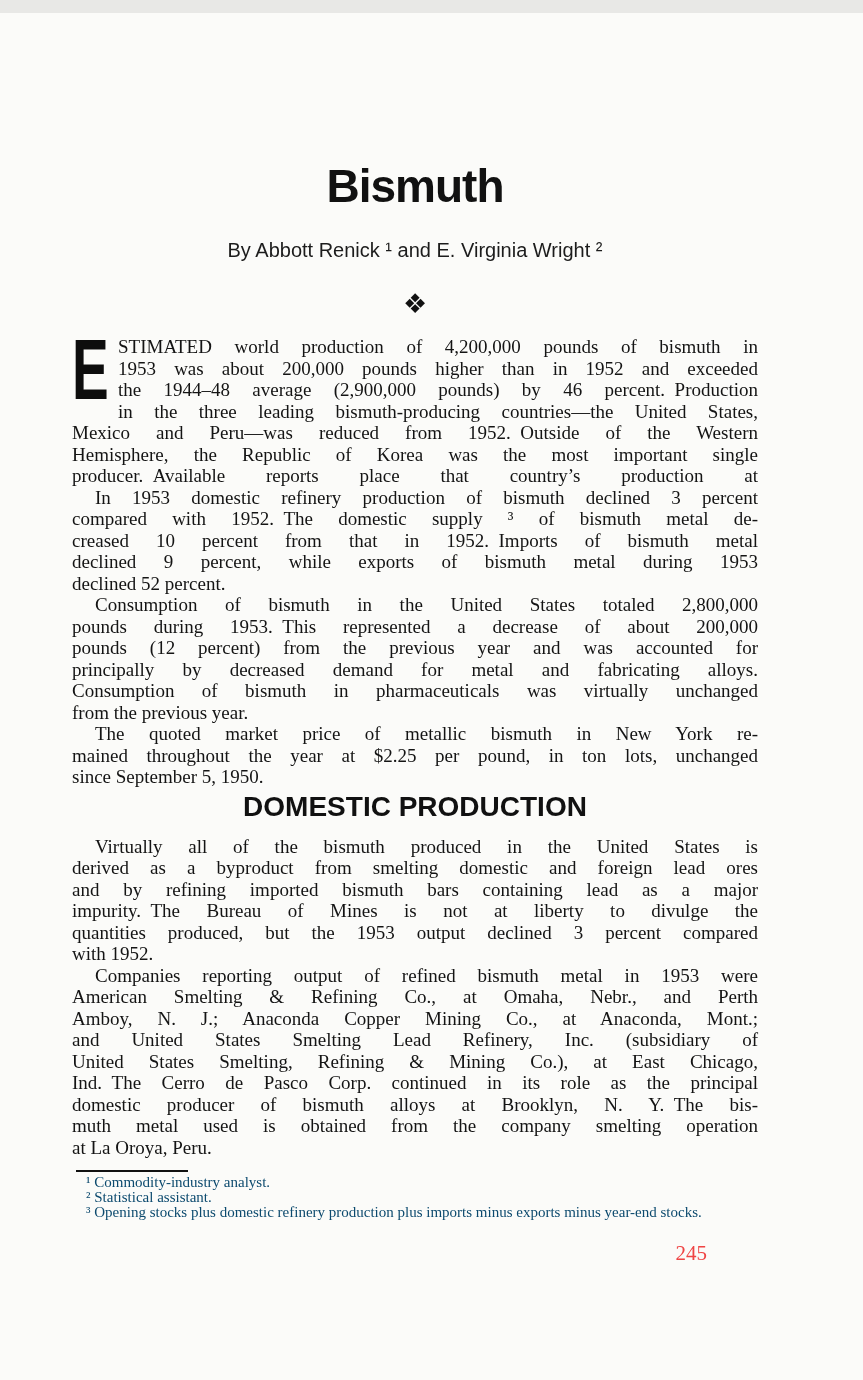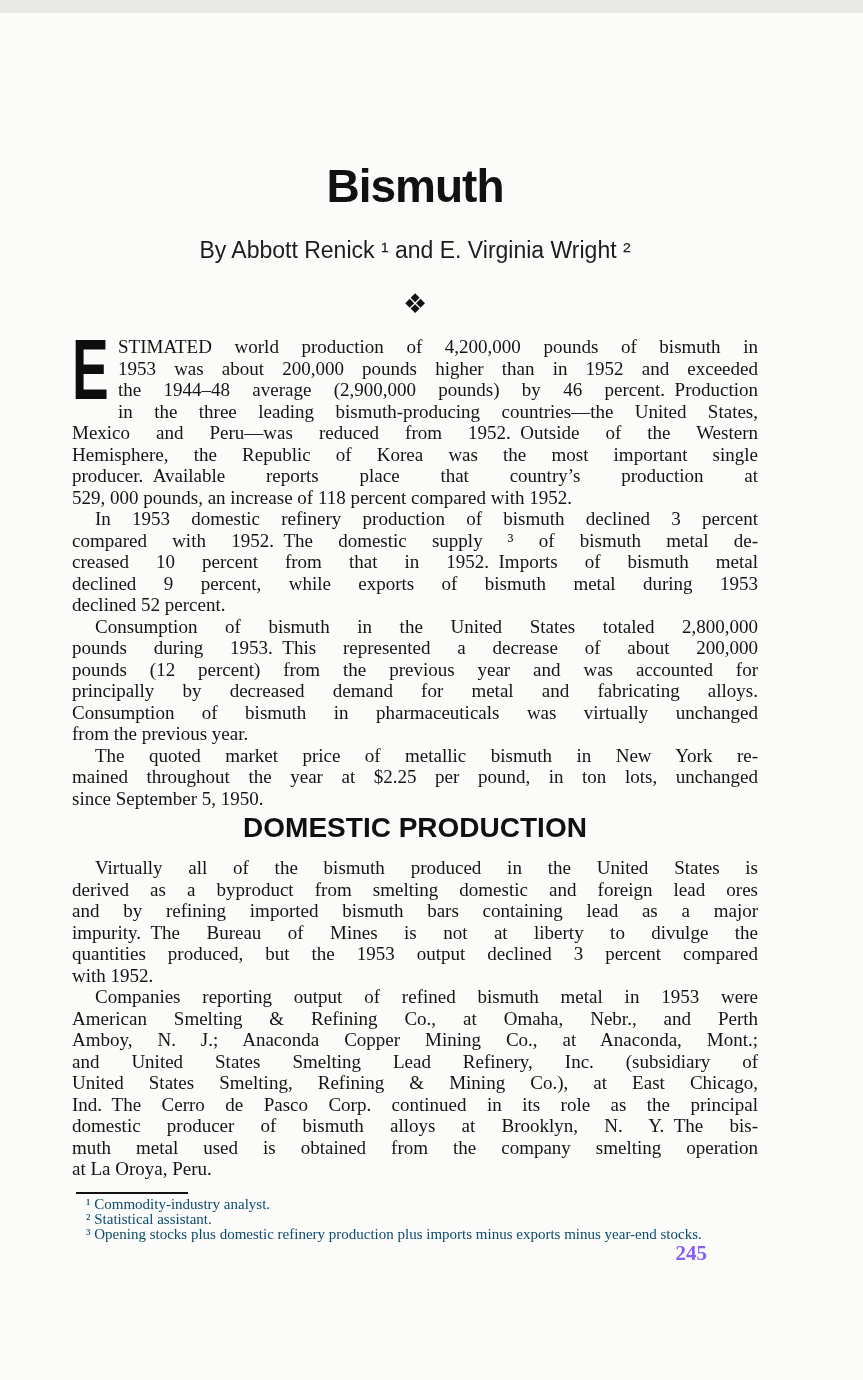--- a/index.html
+++ b/index.html
@@ -28,21 +28,21 @@
     font-weight: 700;
     font-size: 46px;
     line-height: 1;
     letter-spacing: -1px;
     color: #111;
   }
   .byline {
     margin-top: 30px;
     text-align: center;
     font-family: "Liberation Sans", sans-serif;
-    font-size: 23px;
+    font-size: 20px;
     line-height: 23px;
     color: #1c1c1c;
   }
   .ornament {
     margin-top: 28px;
     text-align: center;
     font-size: 27px;
     line-height: 28px;
     color: #111;
   }
@@ -97,22 +97,22 @@
     font-size: 15px;
     line-height: 15px;
     color: #0c4a6e;
   }
   .footnote { padding-left: 14px; }
   .page-number {
     position: absolute;
     top: 1228px;
     right: 156px;
     font-size: 21px;
-    font-weight: 700;
-    color: #8b5cf6;
+    font-weight: 400;
+    color: #ef4444;
   }
 </style>
 </head>
 <body>
 
 <div class="page">
   <div class="content">
 
     <h1 class="doc-title">Bismuth</h1>
 
@@ -124,21 +124,20 @@
 
       <div class="para">
         <div class="drop-cap"><span>E</span></div>
       <div class="tline">STIMATED world production of 4,200,000 pounds of bismuth in</div>
           <div class="tline">1953 was about 200,000 pounds higher than in 1952 and exceeded</div>
           <div class="tline">the 1944–48 average (2,900,000 pounds) by 46 percent. Production</div>
           <div class="tline">in the three leading bismuth-producing countries—the United States,</div>
           <div class="tline">Mexico and Peru—was reduced from 1952. Outside of the Western</div>
           <div class="tline">Hemisphere, the Republic of Korea was the most important single</div>
           <div class="tline">producer. Available reports place that country’s production at</div>
-          <div class="tline tline-last">529, 000 pounds, an increase of 118 percent compared with 1952.</div>
         </div>
 
       <div class="para">
           <div class="tline tline-indent">In 1953 domestic refinery production of bismuth declined 3 percent</div>
           <div class="tline">compared with 1952. The domestic supply ³ of bismuth metal de-</div>
           <div class="tline">creased 10 percent from that in 1952. Imports of bismuth metal</div>
           <div class="tline">declined 9 percent, while exports of bismuth metal during 1953</div>
           <div class="tline tline-last">declined 52 percent.</div>
         </div>
 

